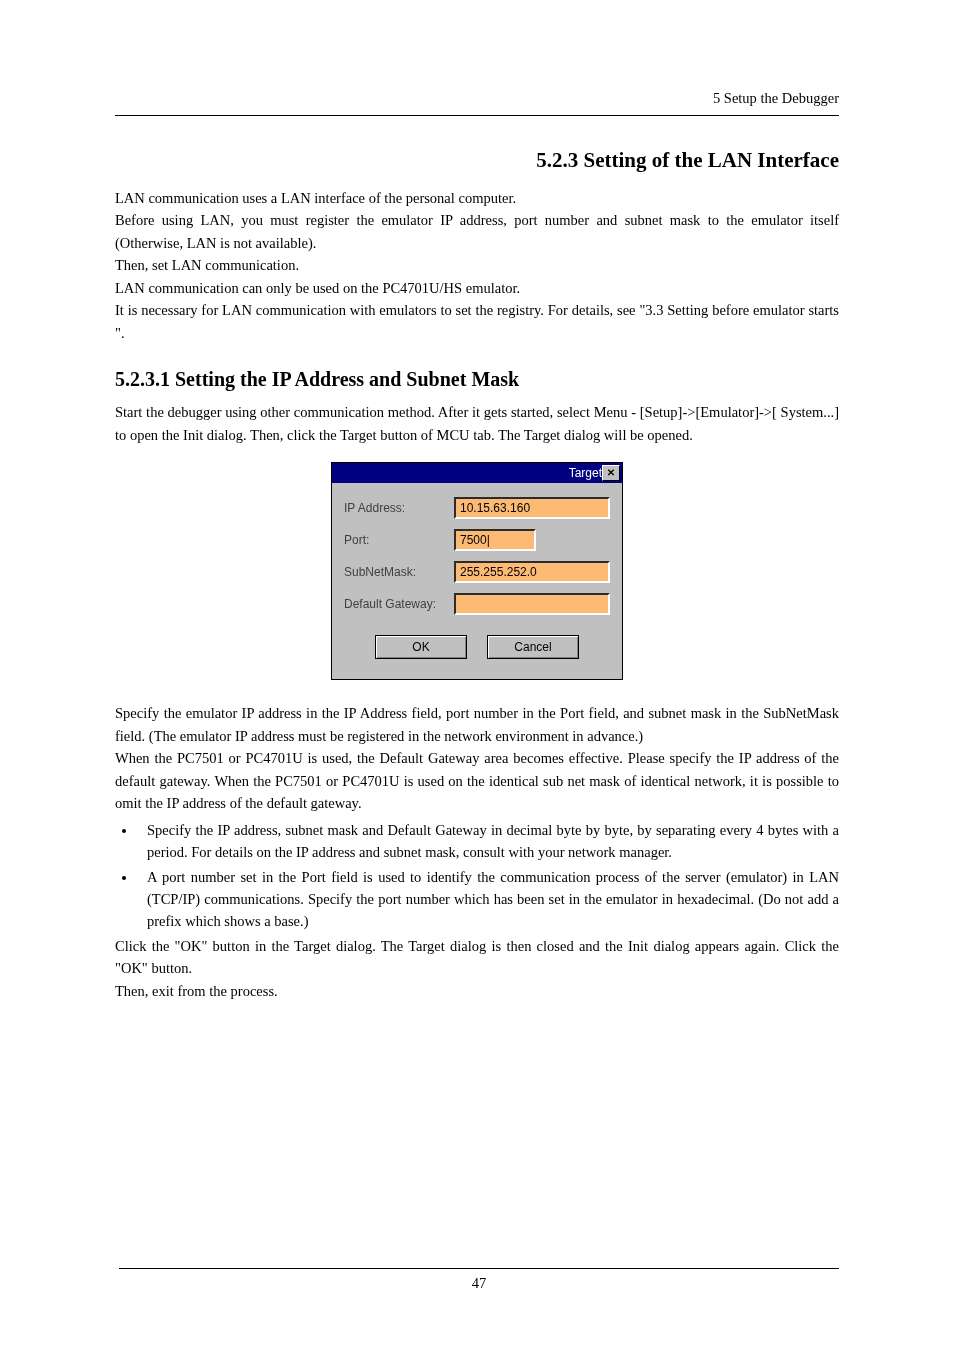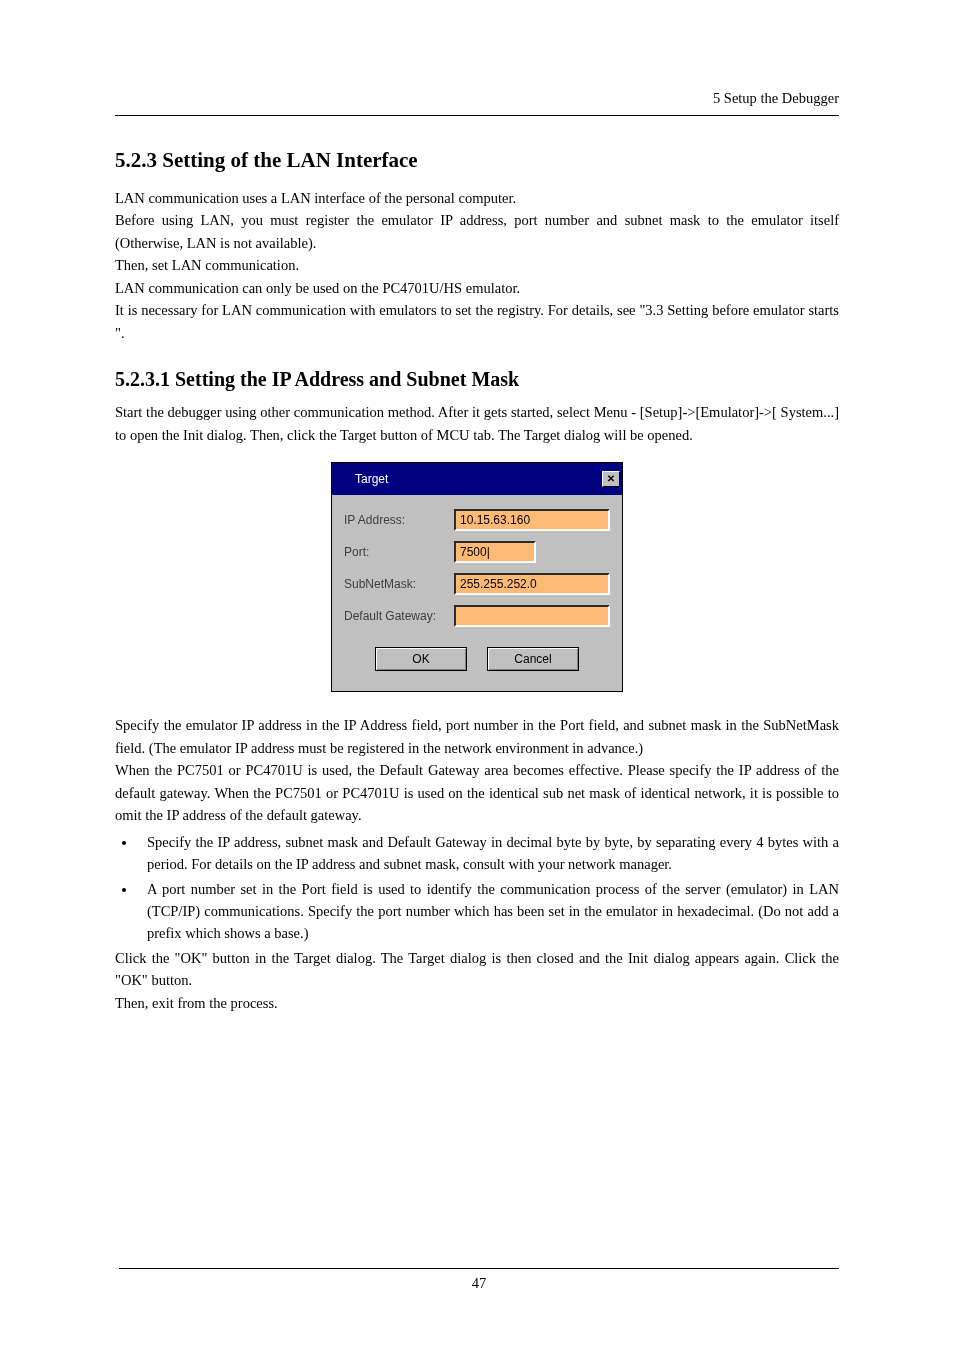--- a/index.html
+++ b/index.html
@@ -20,20 +20,21 @@
     text-align: right;
     font-size: 14.5px;
     padding-bottom: 8px;
     border-bottom: 1.5px solid #000;
     margin-bottom: 32px;
   }
   h2.section {
     font-size: 21px;
     font-weight: bold;
     margin: 0 0 14px 0;
+    text-align: right;
   }
   p.body {
     font-size: 14.5px;
     line-height: 1.55;
     margin: 0;
     text-align: justify;
   }
   p.body + p.body { }
   .spaced-para { margin-top: 18px; }
   h4.subsection {
@@ -57,25 +58,25 @@
   .dialog {
     width: 290px;
     border: 1px solid #000;
     background: #c0c0c0;
     font-family: Tahoma, Arial, sans-serif;
     font-size: 12px;
   }
   .titlebar {
     background: #000080;
     color: #fff;
-    height: 32px;
+    height: 20px;
     display: flex;
     align-items: center;
-    justify-content: space-between;
-    padding: 0 2px 0 23px;
+    justify-content: flex-end;
+    padding: 0 2px 0 2px;
   }
   .titlebar-title { font-size: 12px; }
   .close-btn {
     width: 16px; height: 14px;
     background: #c0c0c0;
     border: 1px solid #fff;
     border-right-color: #000; border-bottom-color: #000;
     display:flex; align-items:center; justify-content:center;
     font-family: Arial, sans-serif;
     font-size: 10px; font-weight: bold; color:#000;

